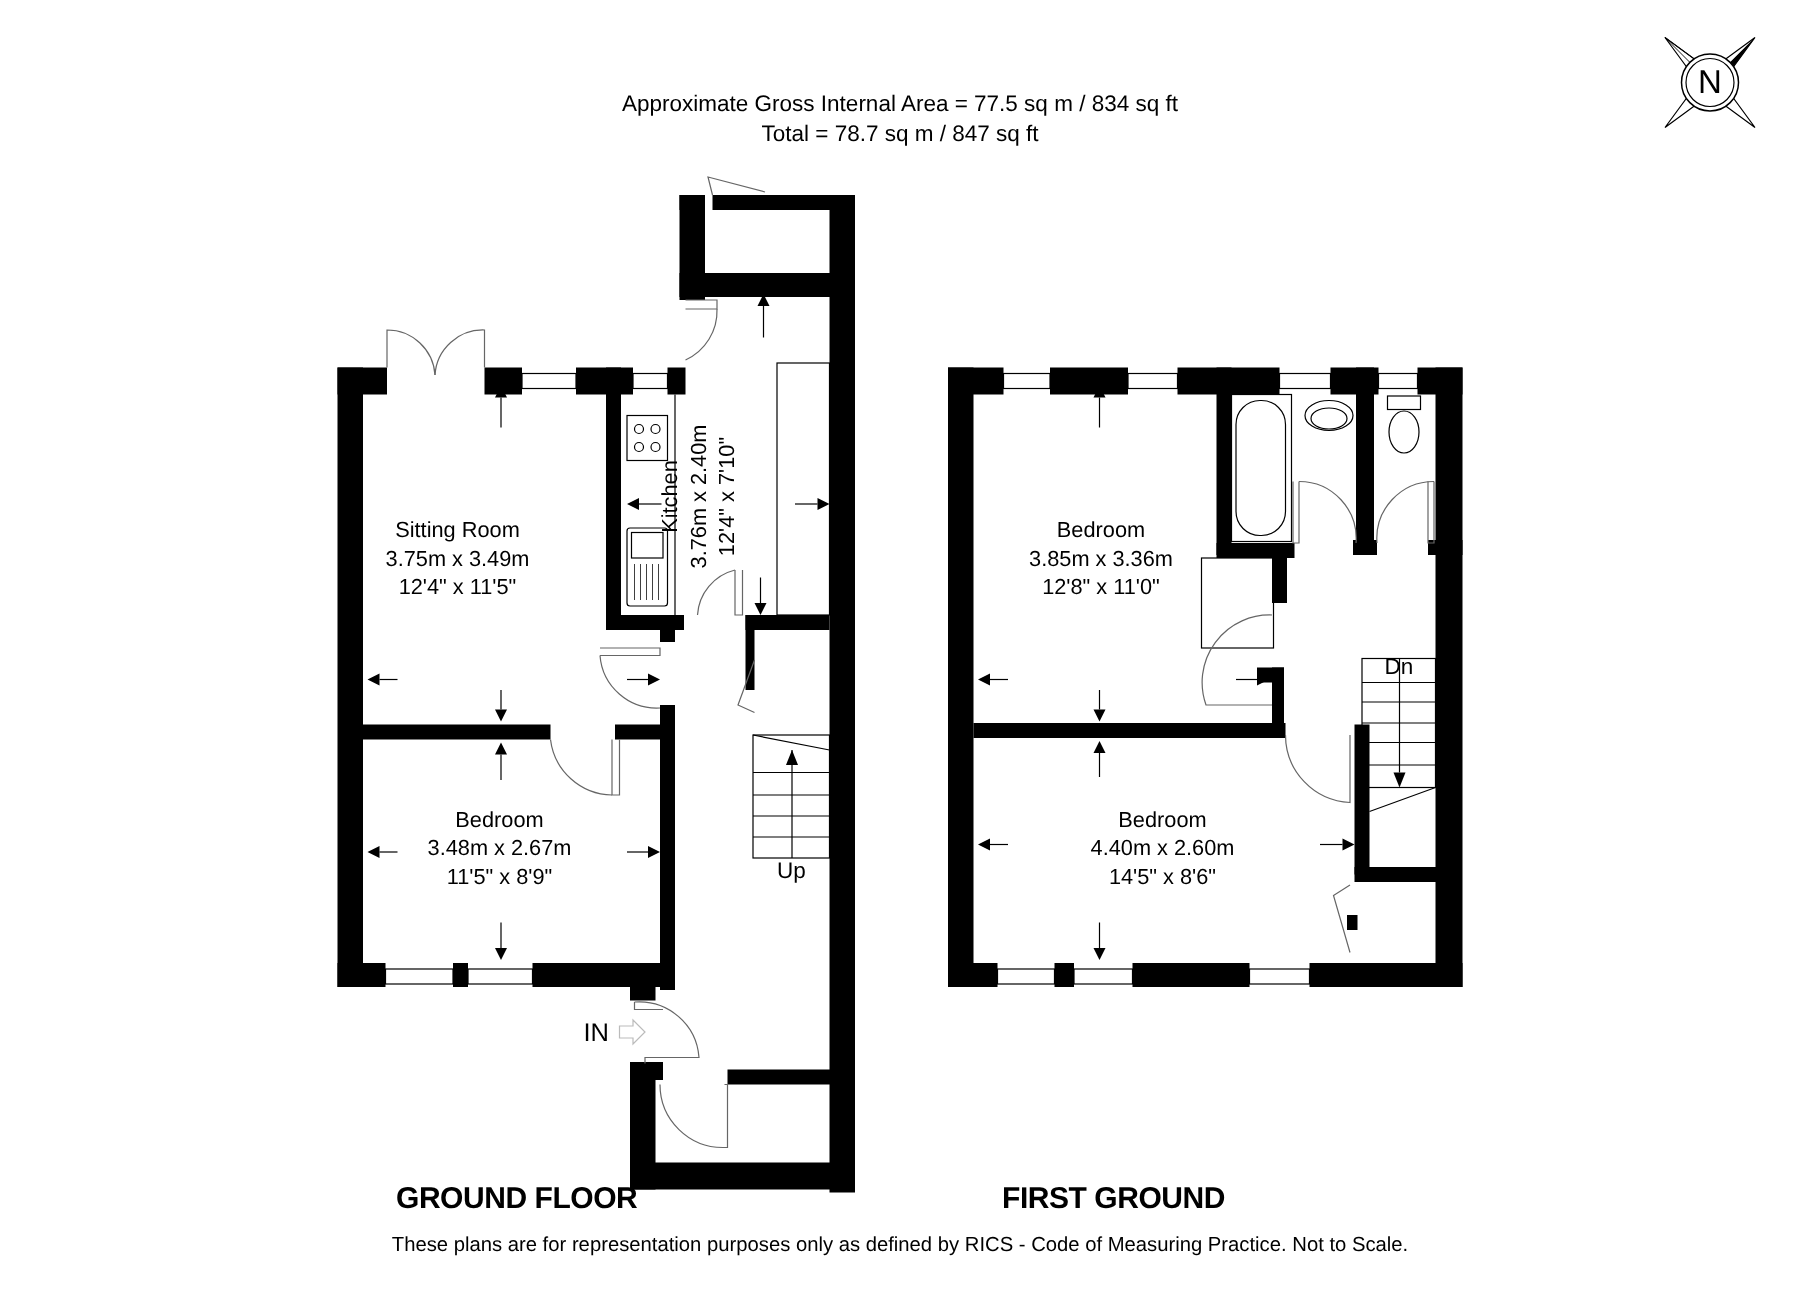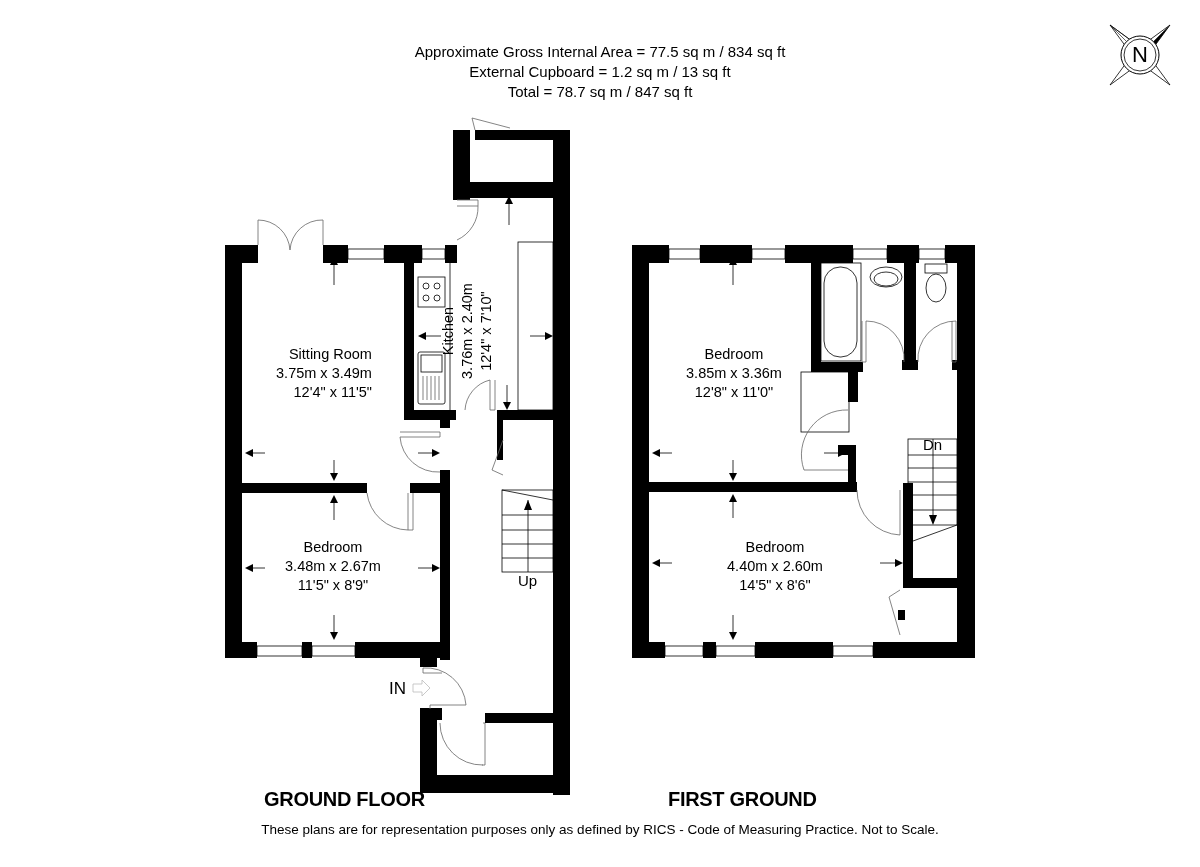--- a/index.html
+++ b/index.html
@@ -1,33 +1,32 @@
 <!DOCTYPE html>
 <html><head>
 <meta charset="utf-8">
 <style>
   html, body { margin: 0; padding: 0; background: #ffffff; }
   body { width: 1200px; height: 867px; position: relative; overflow: hidden; font-family: "Liberation Sans", sans-serif; color: #000; }
-  .header { position: absolute; left: 0; top: 42px; width: 1200px; text-align: center; font-size: 15px; line-height: 20px; }
+  .header { position: absolute; left: 0; top: 60px; width: 1200px; text-align: center; font-size: 15px; line-height: 20px; }
   .header div { white-space: nowrap; }
   svg.plan { position: absolute; left: 0; top: 0; }
   .room-label { position: absolute; text-align: center; font-size: 14.5px; line-height: 19px; white-space: nowrap; transform: translateX(-50%); }
   .kitchen-label { position: absolute; left: 467px; top: 331px; transform: translate(-50%, -50%) rotate(-90deg); text-align: center; font-size: 14.5px; line-height: 19px; white-space: nowrap; }
   .small-label { position: absolute; font-size: 15px; white-space: nowrap; }
   .floor-title { position: absolute; font-size: 20px; font-weight: bold; white-space: nowrap; letter-spacing: -0.3px; margin-left: 39px; }
   .footer { position: absolute; left: 0; top: 821px; width: 1200px; text-align: center; font-size: 13.5px; line-height: 18px; }
   .compass { position: absolute; left: 1105px; top: 20px; width: 70px; height: 70px; }
   .compass-n { position: absolute; left: 0; top: 0; width: 70px; height: 70px; line-height: 70px; text-align: center; font-size: 22px; }
 </style>
 </head>
 <body>
 
 <div class="header">
   <div>Approximate Gross Internal Area = 77.5 sq m / 834 sq ft</div>
-  <div>External Cupboard = 1.2 sq m / 13 sq ft</div>
   <div>Total = 78.7 sq m / 847 sq ft</div>
 </div>
 
 <div class="compass">
   <svg width="70" height="70" viewBox="0 0 70 70">
     <polygon points="5,5 35,27 65,5 43,35 65,65 35,43 5,65 27,35" fill="none" stroke="#000" stroke-width="0.8"></polygon>
     <polygon points="5,5 27,27 35,27" fill="none" stroke="#000" stroke-width="0.6"></polygon>
     <polygon points="65,5 43,27 52,20" fill="#000"></polygon>
     <polygon points="43,27 65,5 43,35" fill="#000"></polygon>
     <circle cx="35" cy="35" r="19" fill="#fff" stroke="#000" stroke-width="1"></circle>
@@ -251,21 +250,21 @@
     <polygon points="652,563 660,559 660,567"></polygon>
       <line x1="660" y1="563" x2="672" y2="563" stroke="#000" stroke-width="0.8"></line>
     <polygon points="903,563 895,559 895,567"></polygon>
       <line x1="880" y1="563" x2="895" y2="563" stroke="#000" stroke-width="0.8"></line>
     <polygon points="733,640 729,632 737,632"></polygon>
       <line x1="733" y1="615" x2="733" y2="632" stroke="#000" stroke-width="0.8"></line>
     <polygon points="929,515 933,525 937,515"></polygon>
   </g>
 </svg>
 
-<div class="room-label" style="left:324px; top:345px;text-align:right;">
+<div class="room-label" style="left:305px; top:345px;">
   <div>Sitting Room</div>
   <div>3.75m x 3.49m</div>
   <div>12'4" x 11'5"</div>
 </div>
 <div class="kitchen-label">
   <div>Kitchen</div>
   <div>3.76m x 2.40m</div>
   <div>12'4" x 7'10"</div>
 </div>
 <div class="room-label" style="left:333px; top:538px;">

